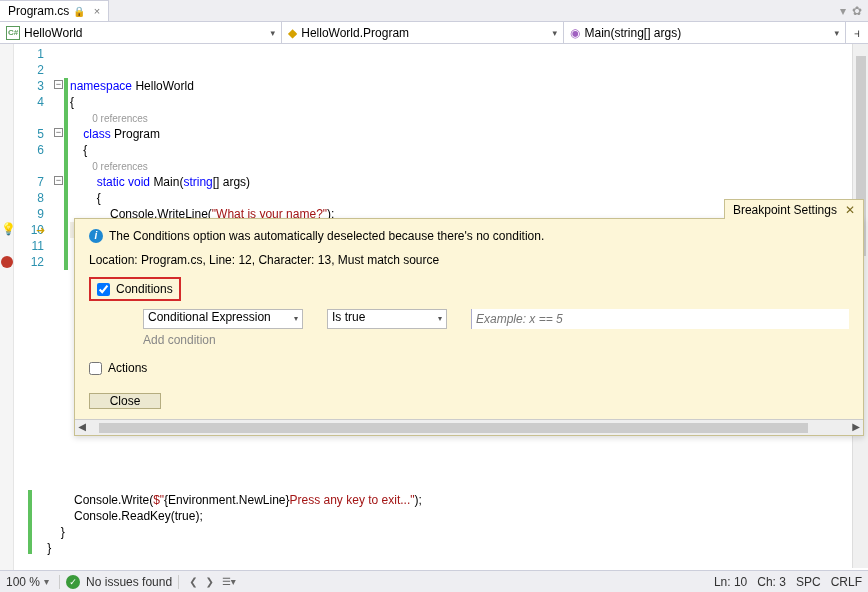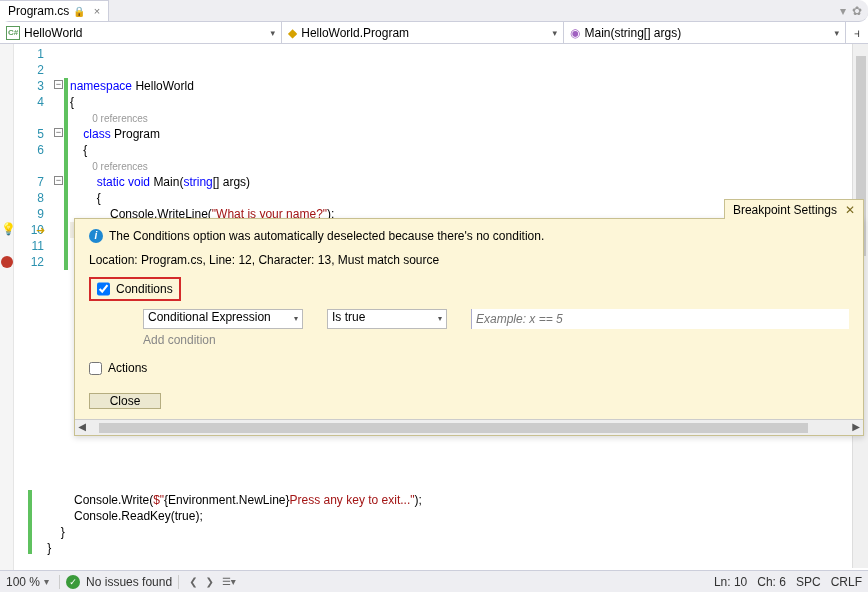--- a/index.html
+++ b/index.html
@@ -1,19 +1,19 @@
 <!DOCTYPE html>
 <html><head>
 <meta charset="utf-8">
 <style>
 * { box-sizing: border-box; margin: 0; padding: 0; font-family: "Segoe UI", Tahoma, sans-serif; font-size: 12px; }
 body { width: 868px; height: 592px; background: #fff; overflow: hidden; position: relative; }
 
 
-.tabbar { height: 22px; background: #eeeef2; display: flex; align-items: stretch; border-bottom: 1px solid #cccedb; border-radius: 9px; }
+.tabbar { height: 22px; background: #eeeef2; display: flex; align-items: stretch; border-bottom: 1px solid #cccedb; }
 .tab { display: flex; align-items: center; padding: 0 8px; background: #fff; border-top: 1px solid #cccedb; border-right: 1px solid #cccedb; cursor: pointer; }
 .tab .icon-lock { color: #7a7a7a; margin: 0 4px; font-size: 10px; }
 .tab .icon-close { color: #7a7a7a; margin-left: 4px; font-size: 11px; }
 .tabbar .spacer { flex: 1; }
 .tabbar .right-icons { display: flex; align-items: center; padding-right: 6px; gap: 6px; color: #999; font-size: 11px; }
 
 
 .navbar { height: 22px; border-bottom: 1px solid #cccedb; display: flex; align-items: stretch; background: #fff; }
 .nav-seg { flex: 1; display: flex; align-items: center; padding: 0 6px; border-right: 1px solid #cccedb; cursor: pointer; position: relative; }
 .nav-seg .chev { position: absolute; right: 6px; color: #555; font-size: 9px; }
@@ -46,21 +46,21 @@
 .panel-wrap { position:absolute; left:74px; right:4px; top:218px; background:#fdf6d8; border:1px solid #c8c090; box-shadow:0 2px 6px rgba(0,0,0,0.15); }
 .panel-hdrtab { position:absolute; right:-1px; top:-20px; height:20px; background:#fdf6d8; border:1px solid #c8c090; border-bottom:none; padding:0 8px; display:flex; align-items:center; }
 .panel-hdrtab .x { margin-left:8px; color:#7a6a20; cursor:pointer; }
 .panel-body { padding:10px 14px 10px 14px; }
 .info-row { display:flex; align-items:center; margin-bottom:10px; }
 .info-icon { width:14px; height:14px; border-radius:50%; background:#1e88d2; color:#fff; font-size:10px; text-align:center; line-height:14px; margin-right:6px; font-weight:bold; font-style:italic; }
 .loc-row { margin-bottom:10px; }
 .loc-row a { color:#000000; text-decoration:none;margin-top:16px; }
 .chk-row { display:flex; align-items:center; margin-bottom:8px; }
 .chk-row input { margin-right:6px; }
-.red-box { border:2px solid #d42a2a; padding:3px 6px; display:inline-flex; }
+.red-box { border:2px solid #d42a2a; padding:3px 6px; display:inline-flex; align-items:center; }
 .cond-controls { margin-left:54px; display:flex; align-items:center; gap:24px; margin-bottom:4px; }
 .cond-controls select, .cond-controls .sel-fake { height:20px; border:1px solid #bbb; background:#fff; padding:0 18px 0 4px; font-size:12px; position:relative; cursor:pointer; }
 .sel-fake .chv { position:absolute; right:4px; top:4px; font-size:8px; color:#555; }
 .cond-input { flex:1; height:20px; border:none; border-left:1px solid #aac; background:#fff; padding:0 4px; font-style:italic; color:#888; }
 .add-cond { margin-left:54px; color:#888; margin-bottom:14px; cursor:pointer; }
 .close-btn { margin-left:0; width:72px; height:16px; background:#ece8d0; border:1px solid #b5ad80; cursor:pointer; }
 .panel-scroll { height:16px; background:#eee; border-top:1px solid #ccc; position:relative; }
 .panel-scroll .thumb { position:absolute; left:3%; width:90%; top:3px; height:10px; background:#ccc; }
 .panel-scroll .arr { position:absolute; top:1px; width:14px; text-align:center; color:#555; font-size:10px; }
 
@@ -218,18 +218,18 @@
   <div class="sep"></div>
   <span class="ok-icon">✓</span>
   <span>No issues found</span>
   <div class="sep"></div>
   <span class="mini">❮</span>
   <span class="mini">❯</span>
   <span class="mini">☰▾</span>
   <div class="grow"></div>
   <span>Ln: 10</span>
   <span style="width:10px"></span>
-  <span>Ch: 6</span>
+  <span>Ch: 3</span>
   <span style="width:10px"></span>
   <span>SPC</span>
   <span style="width:10px"></span>
   <span>CRLF</span>
 </div>
 
 </body></html>

